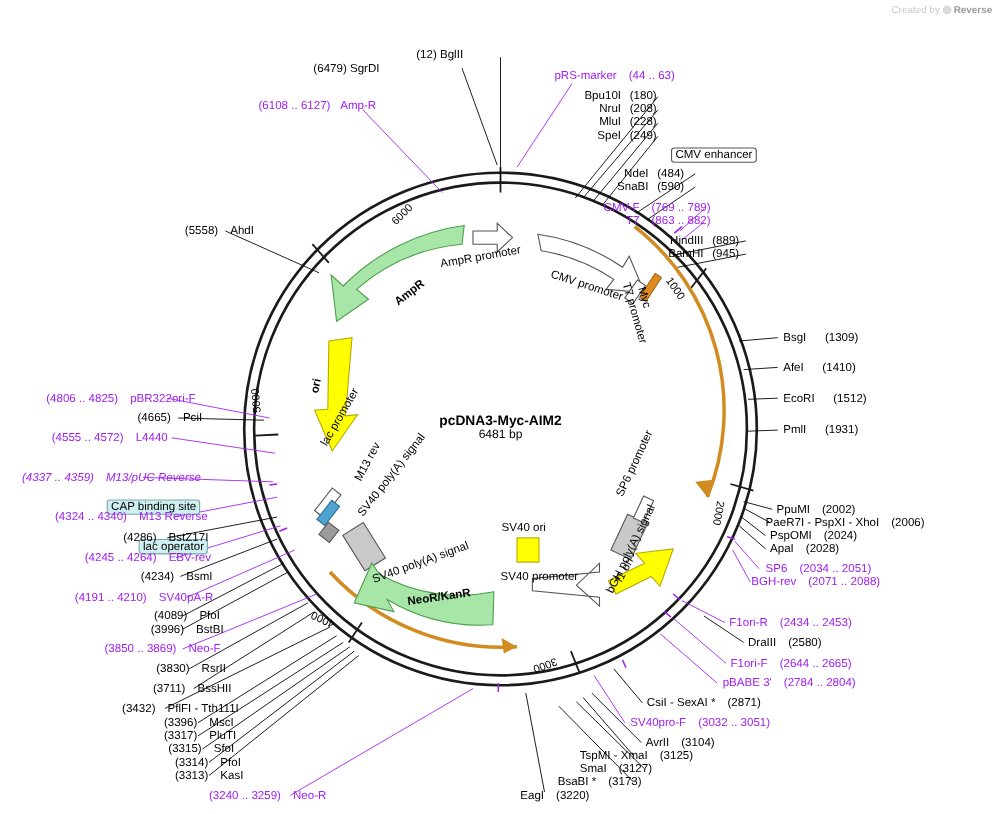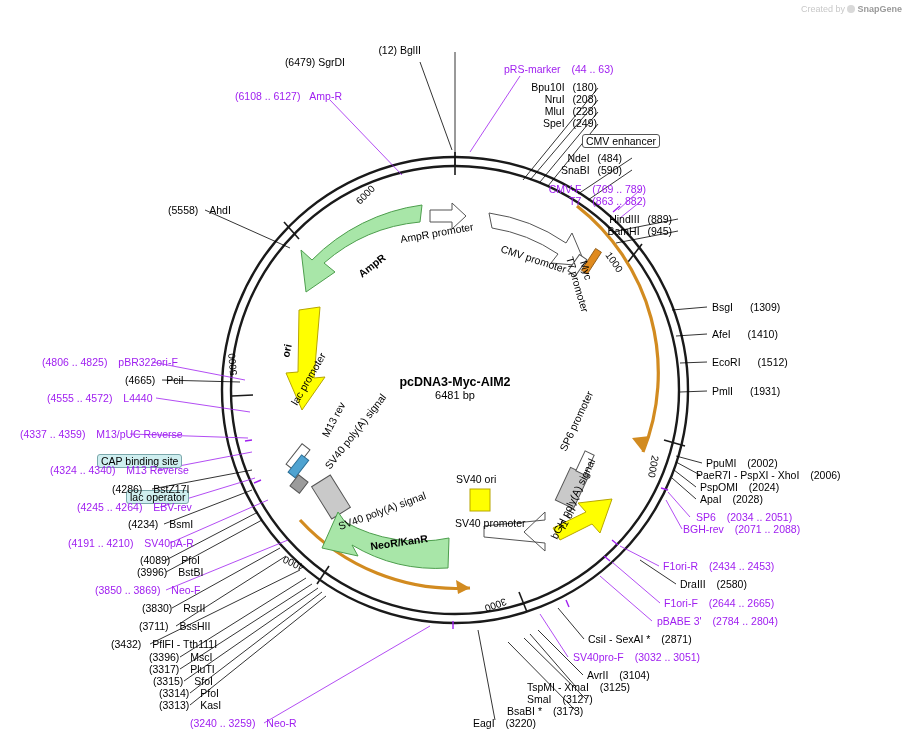--- a/index.html
+++ b/index.html
@@ -71,21 +71,21 @@
   svg { position: absolute; left: 0; top: 0; }
   text { font-family: "Liberation Sans", sans-serif; }
 </style>
 </head>
 <body>
 
 <div id="stage">
 
   <div class="watermark">
     <span>Created by</span>
-    <span class="wm-dot"></span><span class="brand">SnapGene</span>
+    <span class="wm-dot"></span><span class="brand">Reverse</span>
   </div>
 
   <svg width="910" height="740">
     <defs>
       <marker id="arrowPurple" markerWidth="6" markerHeight="6" refX="3" refY="3" orient="auto">
         <path d="M0,0 L6,3 L0,6 z" fill="#a020f0"></path>
       </marker>
     </defs>
 
     <g>
@@ -255,21 +255,21 @@
       <text x="455" y="527">SV40 promoter</text>
       <text x="557" y="540" transform="rotate(-64 557 540)">bGH poly(A) signal</text>
       <text x="565" y="530" transform="rotate(-62 565 530)">f1 ori</text>
       <text x="566" y="452" transform="rotate(-65 566 452)">SP6 promoter</text>
     </g>
   </svg>
 
   <div class="title-main" style="left:455px; top:375px; transform:translateX(-50%);">pcDNA3-Myc-AIM2</div>
   <div class="title-sub" style="left:455px; top:389px; transform:translateX(-50%);">6481 bp</div>
 
-  <div class="lbl boxed" style="left:582px; top:134px;">CMV enhancer</div>
+  <div class="lbl boxed" style="left:610px; top:134px;">CMV enhancer</div>
   <div class="lbl boxed cyan" style="left:97px; top:410px;">CAP binding site</div>
   <div class="lbl boxed cyan" style="left:126px; top:446px;">lac operator</div>
 
   <div class="lbl" style="left:421px; top:44px; transform:translateX(-100%);">
     <span class="pos">(12)</span>
     <span class="bold">BglII</span>
   </div>
   <div class="lbl" style="left:345px; top:56px; transform:translateX(-100%);">
     <span class="pos">(6479)</span>
     <span class="bold">SgrDI</span>
@@ -420,21 +420,21 @@
     <span style="margin-left:8px;">pBR322ori-F</span>
   </div>
   <div class="lbl" style="left:125px; top:374px;">
     <span class="pos">(4665)</span>
     <span class="bold" style="margin-left:8px;">PciI</span>
   </div>
   <div class="lbl purple" style="left:47px; top:392px;">
     <span>(4555 .. 4572)</span>
     <span style="margin-left:8px;">L4440</span>
   </div>
-  <div class="lbl purple" style="left:20px; top:428px;">
+  <div class="lbl purple" style="left:20px; top:428px;font-style:italic;">
     <span>(4337 .. 4359)</span>
     <span style="margin-left:8px;">M13/pUC Reverse</span>
   </div>
   <div class="lbl purple" style="left:50px; top:464px;">
     <span>(4324 .. 4340)</span>
     <span style="margin-left:8px;">M13 Reverse</span>
   </div>
   <div class="lbl" style="left:112px; top:483px;">
     <span class="pos">(4286)</span>
     <span class="bold" style="margin-left:8px;">BstZ17I</span>

